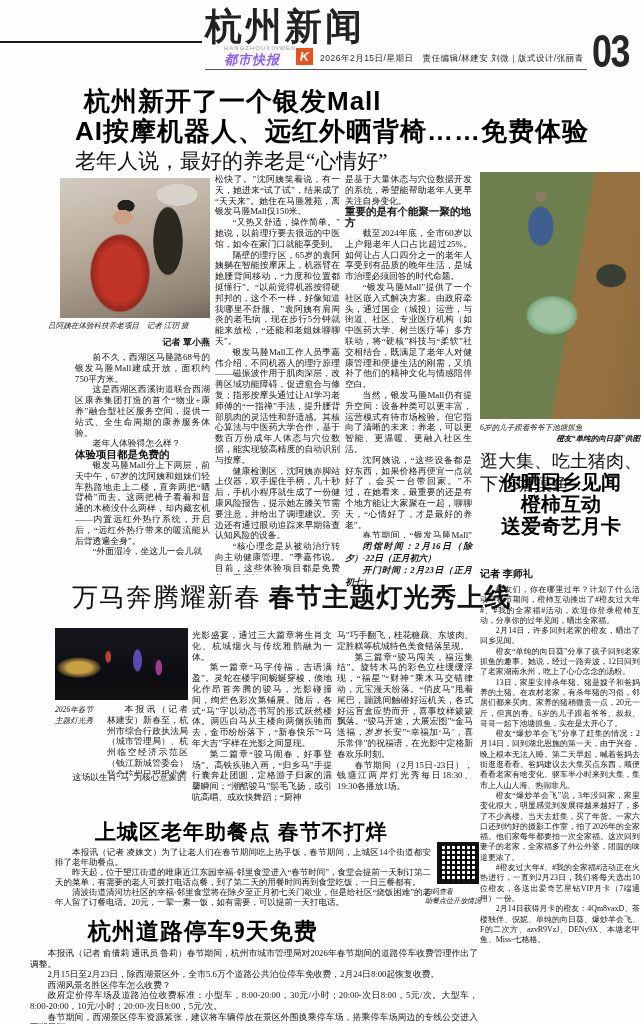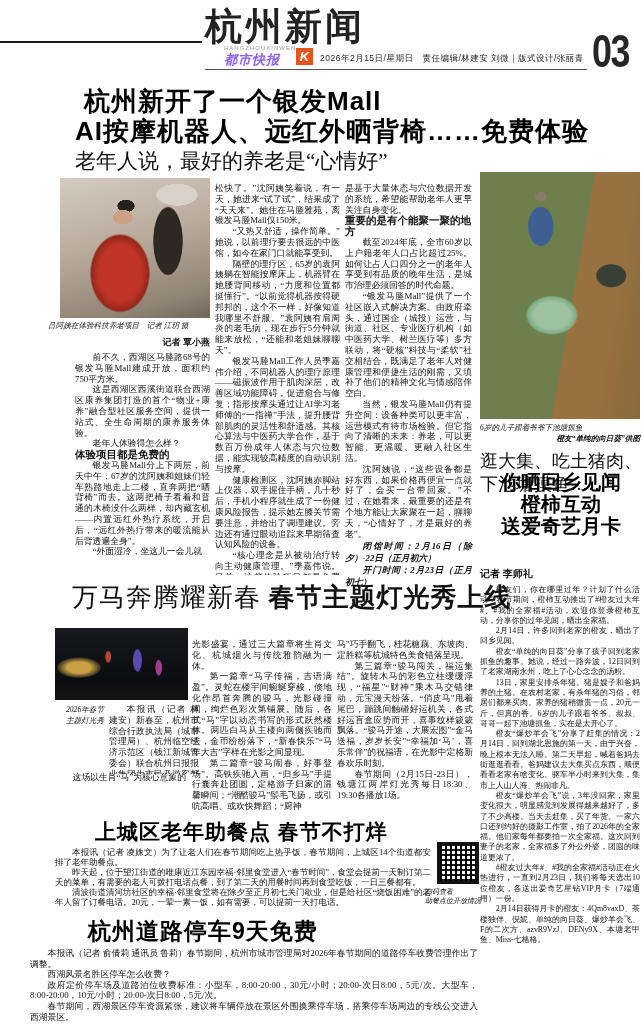--- a/index.html
+++ b/index.html
@@ -33,21 +33,21 @@
      background:
        radial-gradient(34px 18px at 78% 12%, #d8d2c8 0 60%, transparent 61%),
        radial-gradient(26px 60px at 72% 45%, #2e2822 0 55%, transparent 58%),
        radial-gradient(16px 12px at 42% 28%, #caa184 0 60%, transparent 62%),
        radial-gradient(14px 10px at 44% 20%, #24201c 0 60%, transparent 63%),
        radial-gradient(42px 55px at 40% 68%, #c03527 0 50%, #97271d 68%, transparent 72%),
        linear-gradient(165deg,#d4ccc0 0%,#b9ab9c 45%,#8f8374 85%,#6f6558 100%);}
   .cap-lead{left:48px;top:321px;width:150px;font-size:7.6px;font-style:italic;text-align:left;color:#222;}
   .byline-lead{left:60px;top:336px;width:150px;font-size:9px;text-align:right;font-weight:700;}
   .colstack p{margin:0;text-indent:2em;text-align:justify;}
-  .colstack p.cont{text-indent:0;margin-top:9px;}
+  .colstack p.cont{text-indent:0;}
   .bodycol{font-size:8.8px;line-height:10.8px;text-align:justify;overflow:hidden;}
   .subhead-inline{font-family:"Liberation Sans",sans-serif;font-weight:700;font-size:10.5px;
                   margin:5px 0 4px 0;text-indent:0 !important;text-align:left !important;}
   .col1{left:75px;top:352px;width:135px;height:223px;}
   .col2{left:215px;top:174px;width:125px;height:401px;}
   .col3{left:345px;top:174px;width:127px;height:364px;}
   .notice{left:345px;top:540px;width:127px;font-size:8.8px;line-height:12px;font-weight:700;font-style:italic;}
   .notice p{margin:0;text-indent:2em;}
 
   
@@ -69,21 +69,21 @@
   .h2a{left:72px;top:580px;font-size:26px;letter-spacing:1px;color:#111;}
   .h2a .lt{font-family:"Liberation Serif",serif;font-weight:400;}
   .h2a .bd{font-family:"Liberation Sans",sans-serif;font-weight:700;}
   .photo-lamp{left:55px;top:628px;width:133px;height:72px;
      background:
        radial-gradient(30px 14px at 18% 55%, #c9a143 0 40%, rgba(201,161,67,.25) 70%, transparent 75%),
        radial-gradient(8px 20px at 62% 45%, #5a4ab0 0 50%, transparent 60%),
        radial-gradient(6px 14px at 78% 55%, #a03a8c 0 50%, transparent 60%),
        radial-gradient(5px 10px at 40% 40%, #b5462e 0 50%, transparent 65%),
        linear-gradient(180deg,#17181d 0%,#0c0d11 70%,#141312 100%);}
-  .lamp-caprow{left:55px;top:704px;width:133px;height:70px;display:flex;gap:5px;overflow:hidden;margin-left:11px;}
+  .lamp-caprow{left:55px;top:704px;width:133px;height:70px;display:flex;gap:14px;overflow:hidden;}
   .cap-lamp{width:38px;font-size:7.6px;font-style:italic;line-height:11px;flex:none;}
   .lamp-lede{flex:1;font-size:8.8px;line-height:10.8px;text-align:justify;}
   .lamp-lede p{margin:0;text-indent:2em;}
   .lamp-tail{left:55px;top:772px;width:133px;font-size:8.8px;line-height:10.8px;}
   .lamp-tail p{margin:0;text-indent:2em;}
   .lampcol2{left:192px;top:630px;width:140px;height:201px;}
   .lampcol3{left:337px;top:630px;width:136px;height:201px;}
 
   
   .h3{left:95px;top:818px;font-size:21px;letter-spacing:1px;color:#000;}
@@ -227,19 +227,20 @@
   <div class="abs qr"></div>
   <div class="abs qr-cap">
     <div>扫码查看</div>
     <div>助餐点位开放情况</div>
   </div>
 
   <div class="abs h4 hei">杭州道路停车9天免费</div>
   <div class="abs parking-body bodycol colstack">
     <div>
         <p>本报讯（记者 俞倩莉 通讯员 鲁莉）春节期间，杭州市城市管理局对2026年春节期间的道路停车收费管理作出了调整。</p>
+        <p>2月15日至2月23日，除西湖景区外，全市5.6万个道路公共泊位停车免收费，2月24日8:00起恢复收费。</p>
         <p>西湖风景名胜区停车怎么收费？</p>
         <p>政府定价停车场及道路泊位收费标准：小型车，8:00-20:00，30元/小时；20:00-次日8:00，5元/次。大型车，8:00-20:00，10元/小时；20:00-次日8:00，5元/次。</p>
         <p>春节期间，西湖景区停车资源紧张，建议将车辆停放在景区外围换乘停车场，搭乘停车场周边的专线公交进入西湖景区。</p>
       </div>
   </div>
 
 </div>
 
 </body></html>

